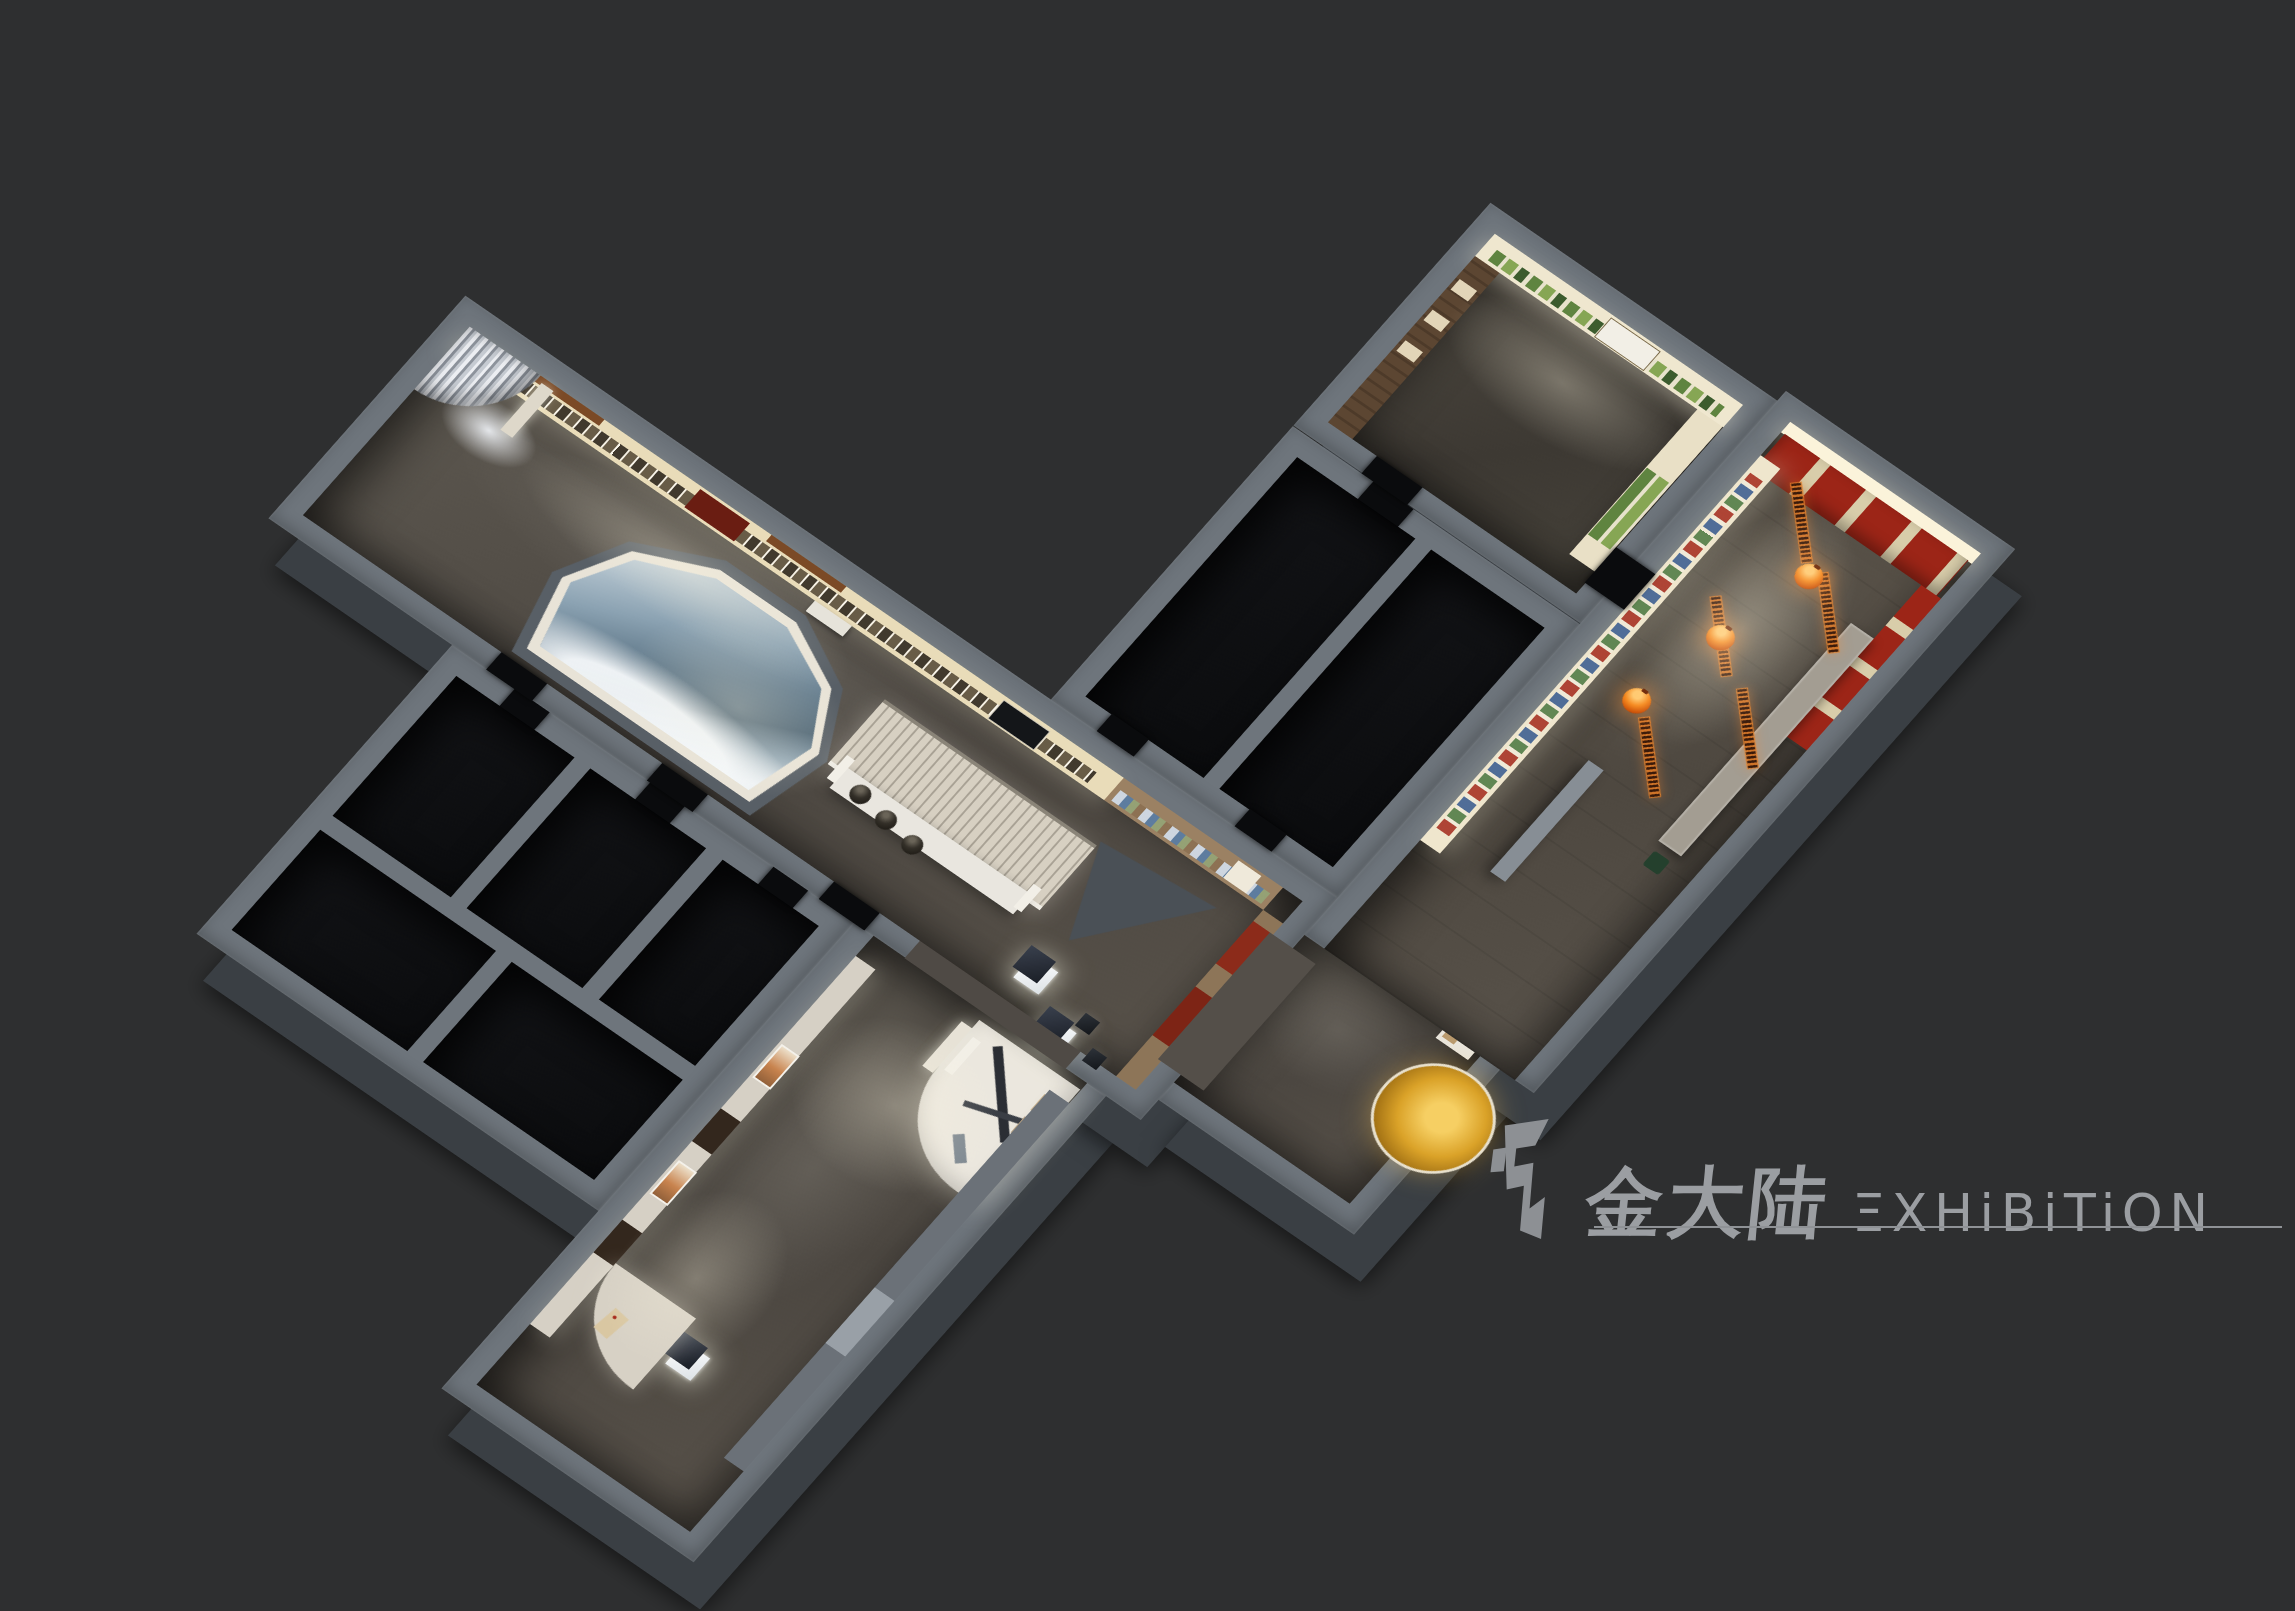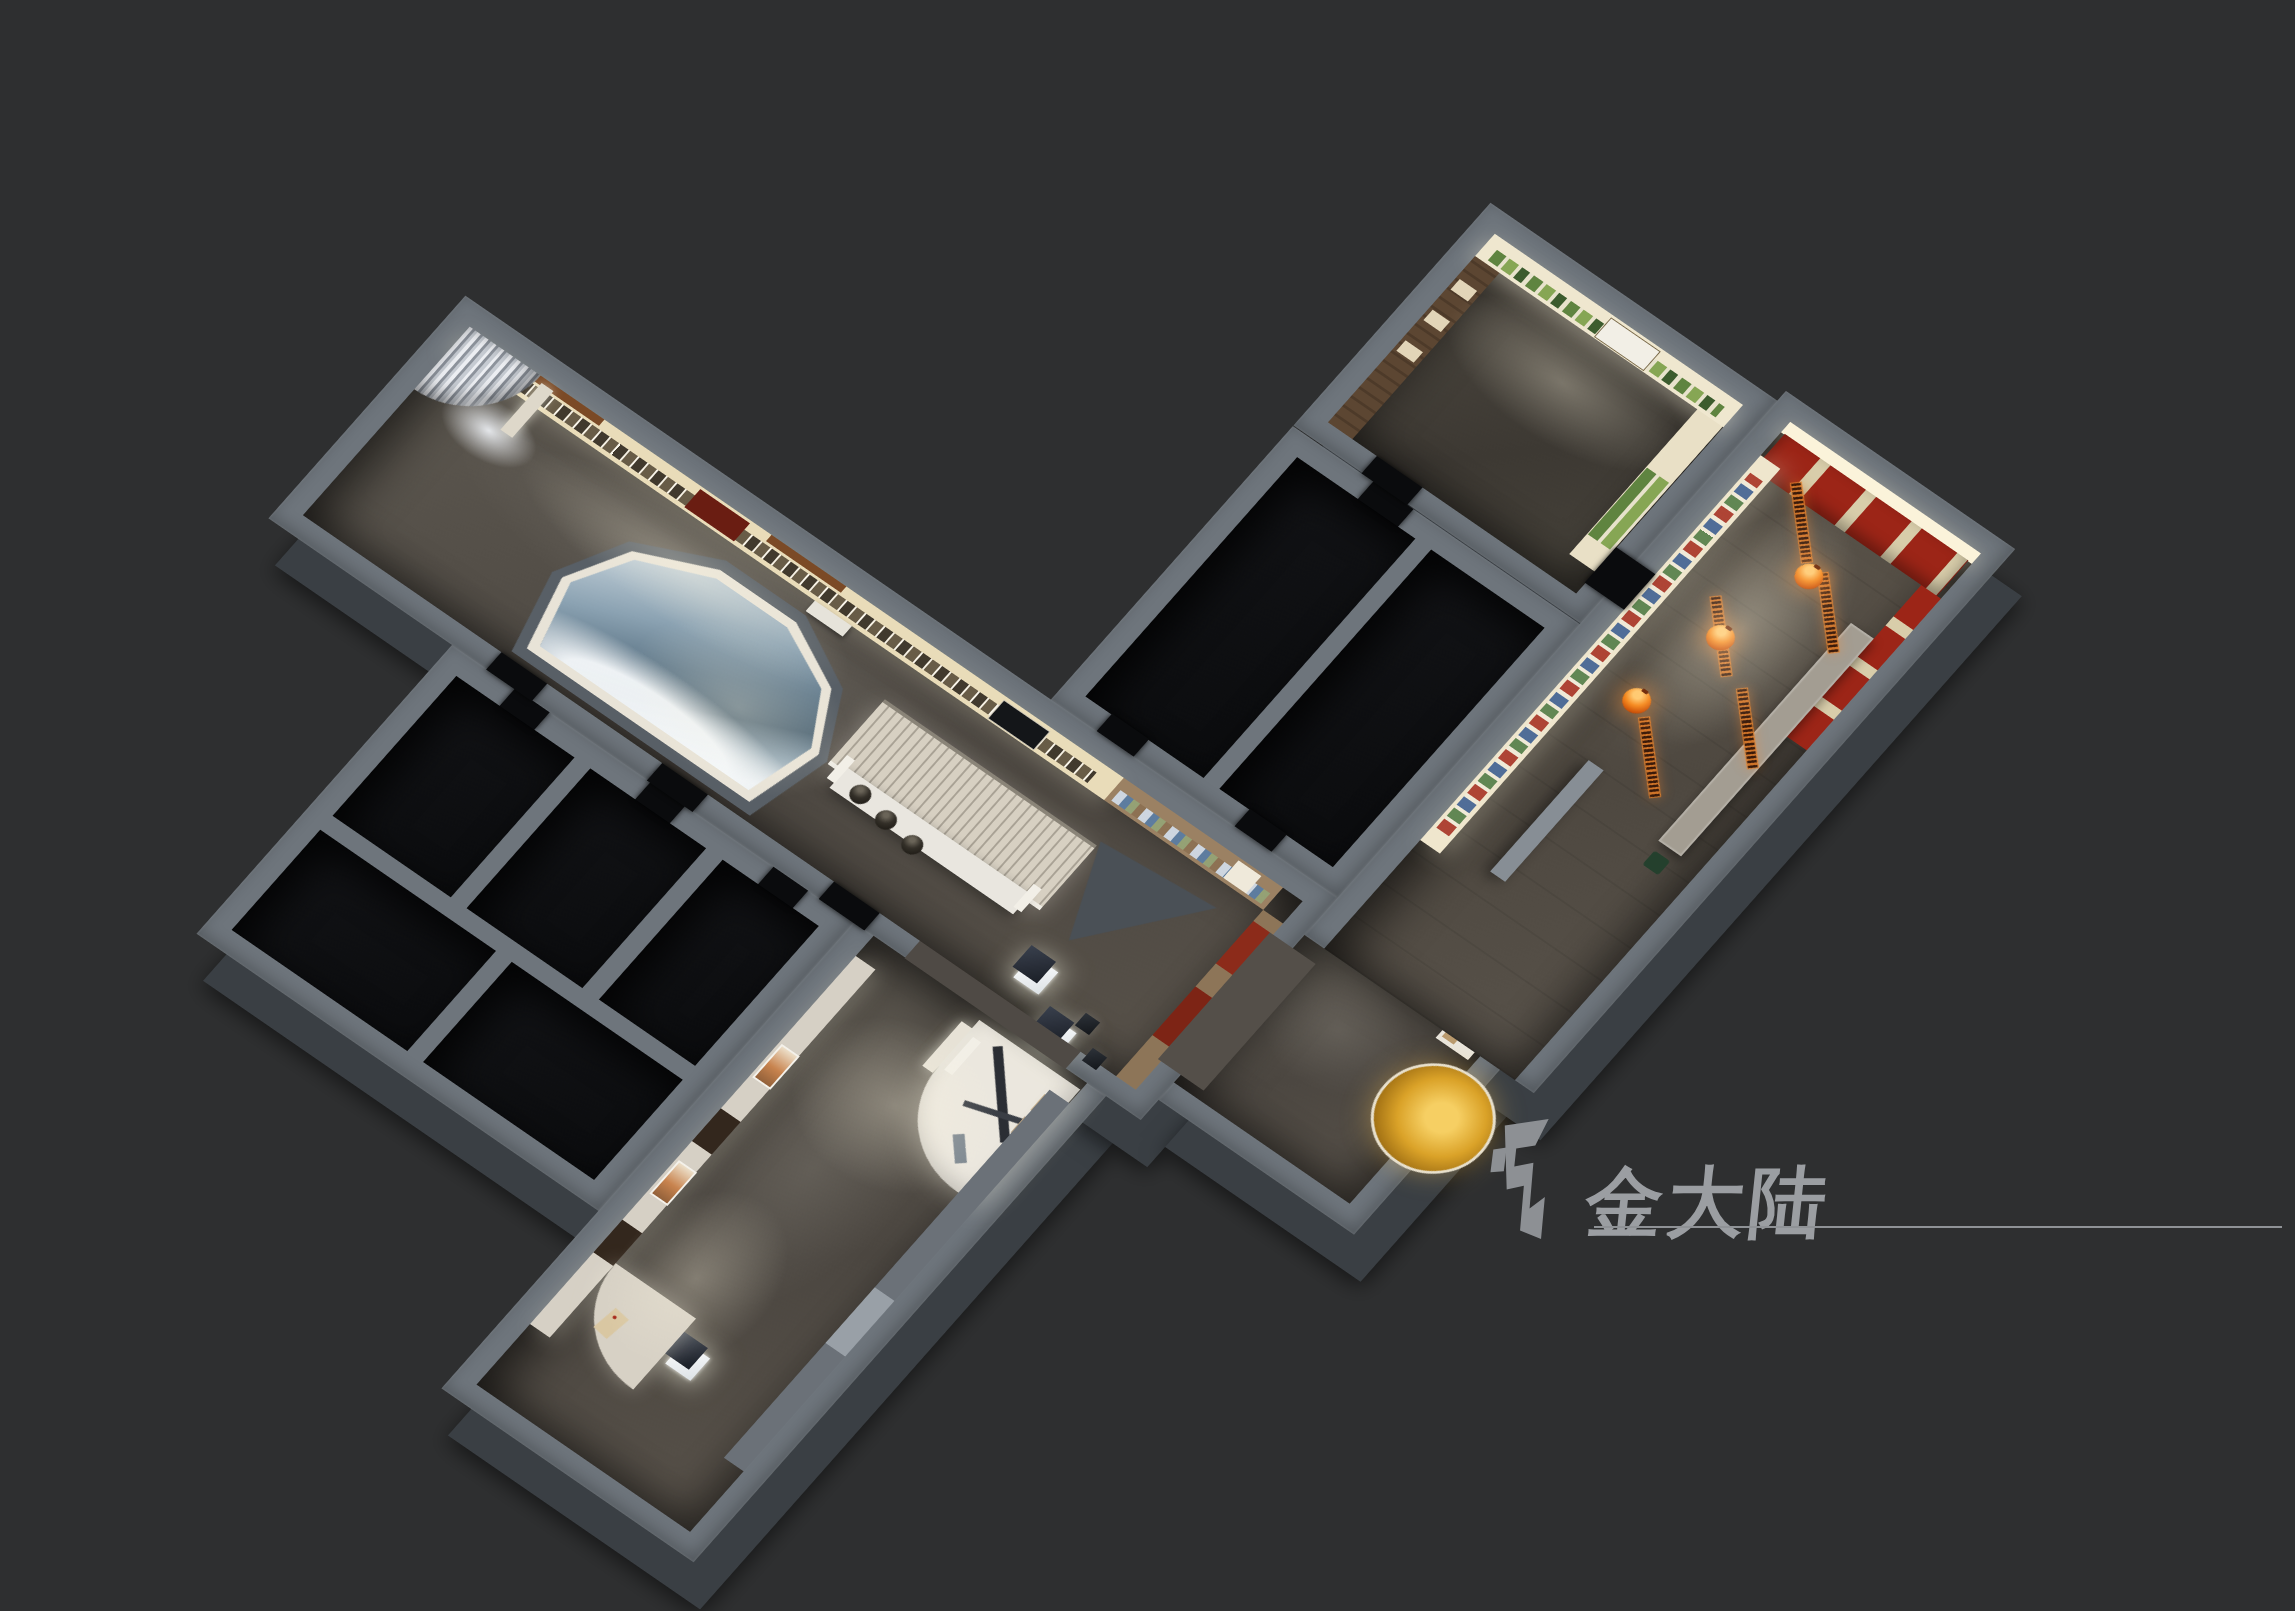--- a/index.html
+++ b/index.html
@@ -276,17 +276,18 @@
   </div>
 
   <div class="logo">
     <span class="mark">
       <svg width="86" height="124" viewBox="0 0 90 130" xmlns="http://www.w3.org/2000/svg">
         <path d="M28 9 L74 2 L60 30 L40 33 L38 52 L58 48 L54 96 L70 84 L66 128 L44 119 L48 72 L30 76 Z" fill="#8d9094"></path>
         <path d="M16 34 L30 32 L27 57 L13 58 Z" fill="#8d9094"></path>
       </svg>
     </span>
     <span class="cn">金大陆</span>
+    <span class="en">ΞXHiBiTiON</span>
     <span class="rule"></span>
   </div>
 
 </div>
 
 
 </body></html>

